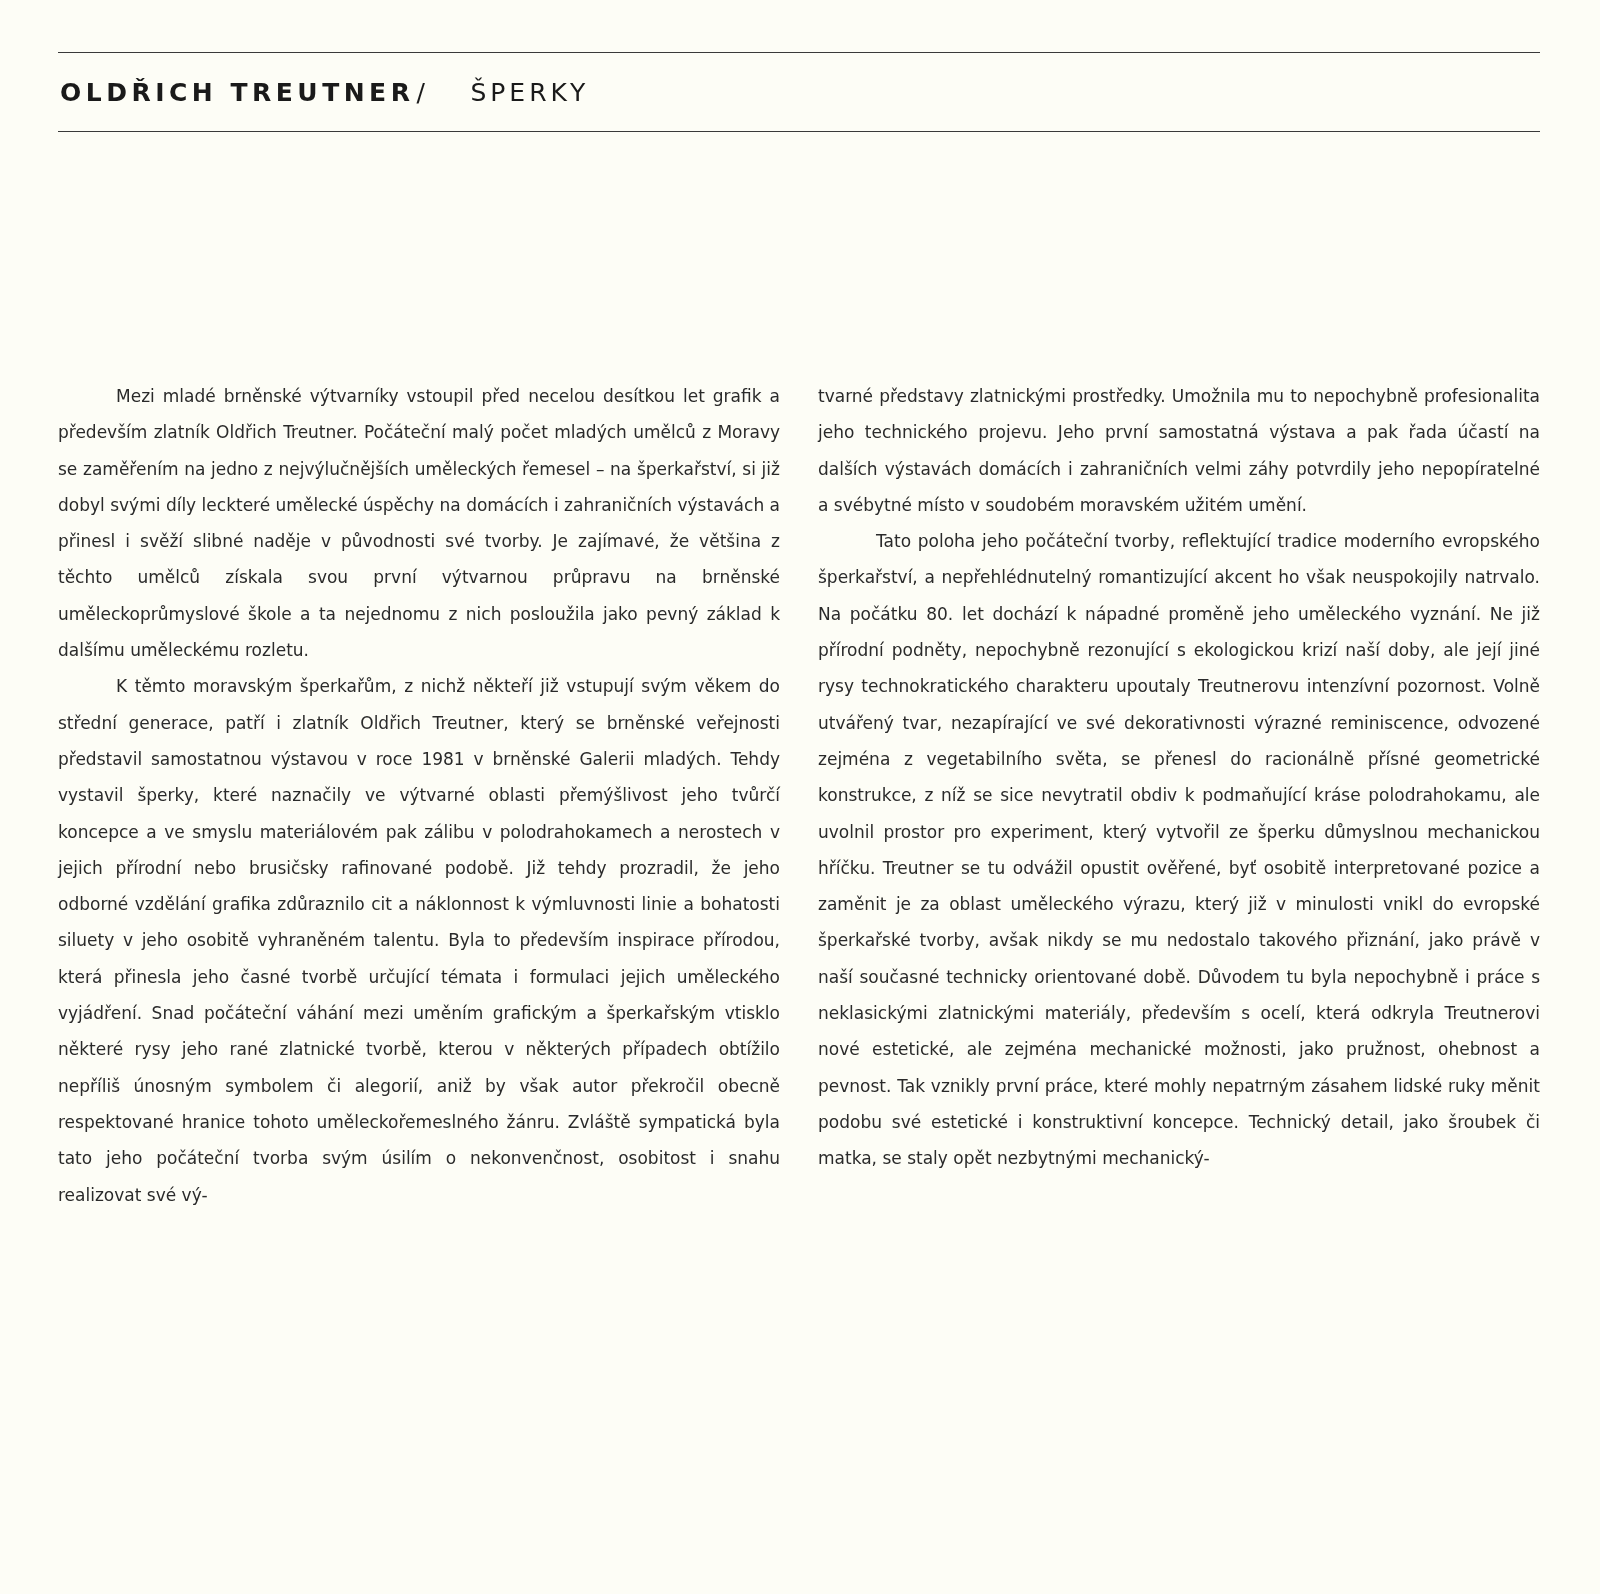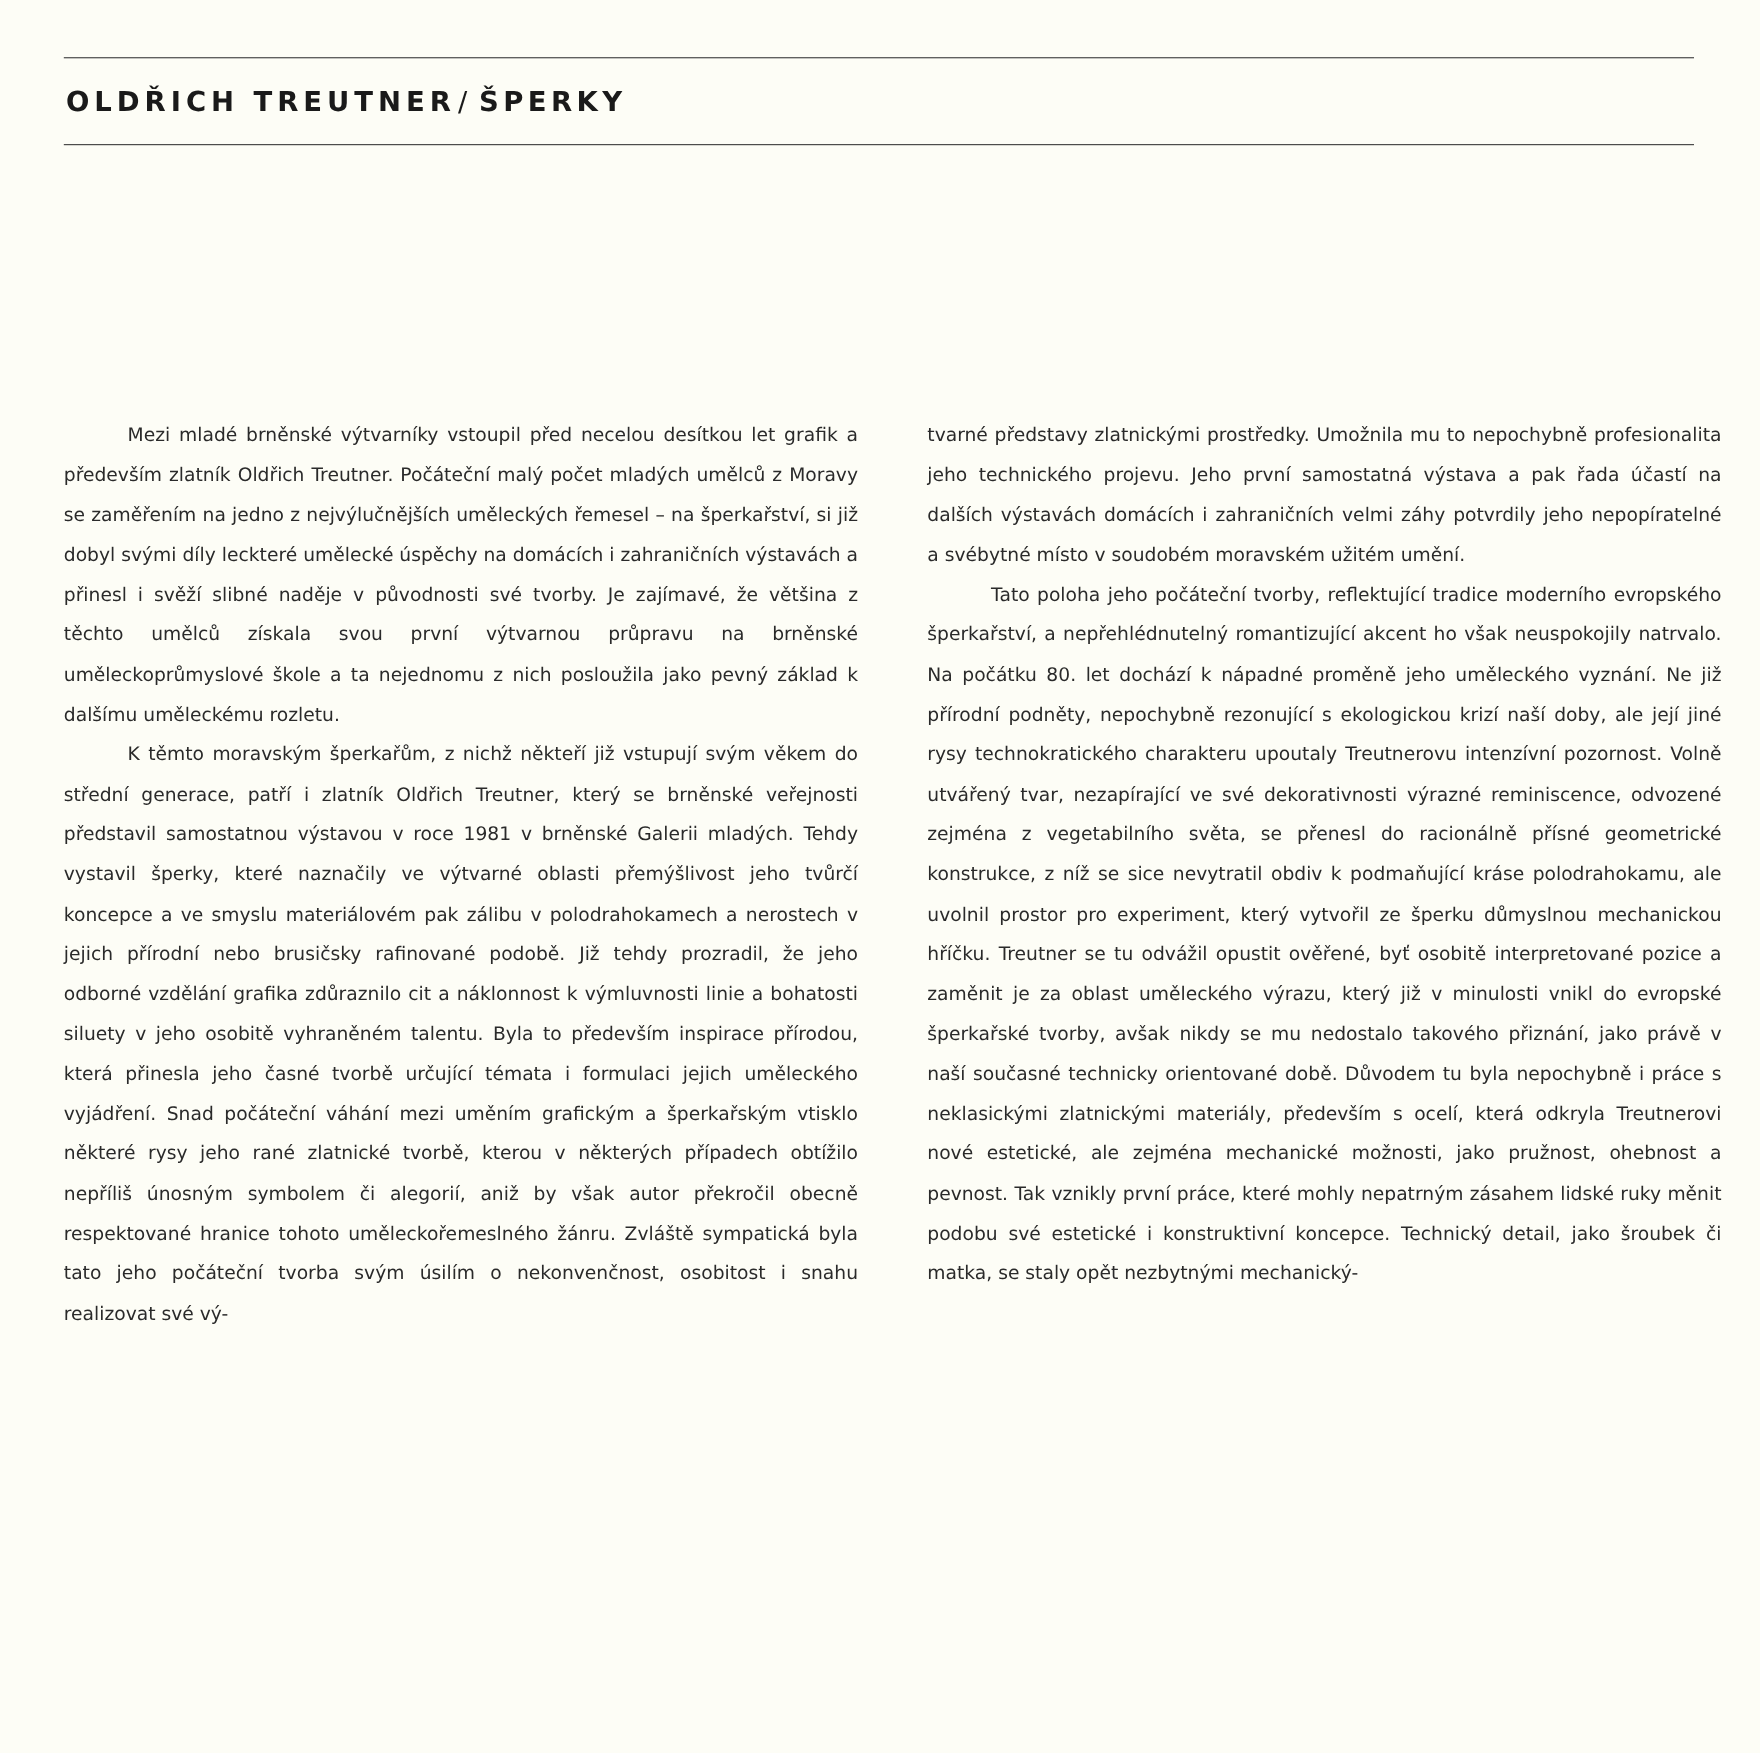--- a/index.html
+++ b/index.html
@@ -25,32 +25,32 @@
       position: absolute;
       left: 60px;
       top: 78px;
       font-size: 25px;
       letter-spacing: 4.5px;
       white-space: nowrap;
       color: #1a1a1a;
     }
     .header .author { font-weight: bold; }
     .header .sep { font-weight: normal; margin: 0 6px 0 2px; }
-    .header .subject { font-weight: bold; letter-spacing: 4px; }
+    .header .subject { font-weight: normal; letter-spacing: 4px; margin-left: 35px; }
     .col {
       position: absolute;
       top: 378px;
       width: 722px;
       font-size: 17px;
       line-height: 36.3px;
       text-align: justify;
       color: #2a2a2a;
     }
     .col.left { left: 58px; }
-    .col.right { left: 818px; margin-left: 25px; }
+    .col.right { left: 818px; }
     .col p { margin: 0; }
     .col p.indent { text-indent: 58px; }
   </style>
 </head>
 <body>
 
 <div class="rule top"></div>
 
 <div class="header">
   <span class="author">OLDŘICH TREUTNER</span><span class="sep">/</span><span class="subject">ŠPERKY</span>

